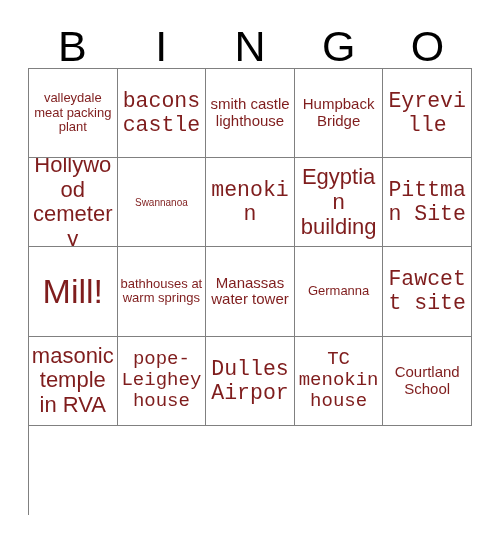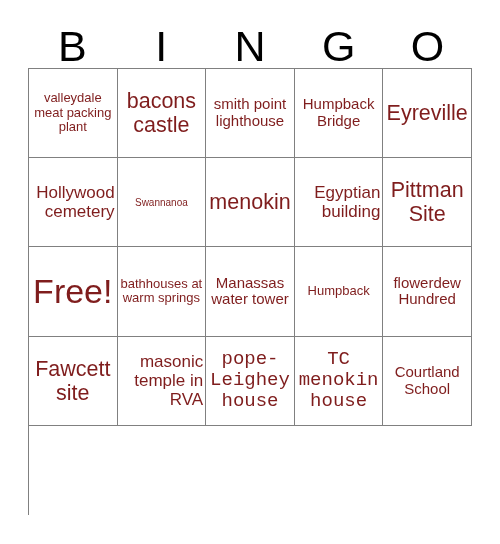--- a/index.html
+++ b/index.html
@@ -78,23 +78,23 @@
     line-height: 1.12;
     font-family: "Liberation Sans", sans-serif;
     color: #7f1d1d;
     word-wrap: break-word;
   }
 
   
   .fs-xs   { font-size: 10px; }
   .fs-sm   { font-size: 13px; }
   .fs-md   { font-size: 15px; }
-  .fs-lg   { font-size: 17px; text-align: right; }
+  .fs-lg   { font-size: 22px; }
   .fs-xl   { font-size: 19px; font-family: Liberation Mono, monospace; }
-  .fs-xxl  { font-size: 21.5px; }
+  .fs-xxl  { font-size: 21.5px; font-family: Liberation Mono, monospace; }
   .fs-free { font-size: 34px; }
 </style>
 </head>
 <body>
 
 <div id="bingo-card">
 
   <div id="bingo-header">
       <div class="header-letter">B</div>
       <div class="header-letter">I</div>
@@ -104,21 +104,21 @@
     </div>
 
   <div id="bingo-grid">
       <div class="bingo-cell">
         <span class="cell-text fs-sm">valleydale meat packing plant</span>
       </div>
       <div class="bingo-cell">
         <span class="cell-text fs-xxl">bacons castle</span>
       </div>
       <div class="bingo-cell">
-        <span class="cell-text fs-md">smith point lighthouse</span>
+        <span class="cell-text fs-md">smith castle lighthouse</span>
       </div>
       <div class="bingo-cell">
         <span class="cell-text fs-md">Humpback Bridge</span>
       </div>
       <div class="bingo-cell">
         <span class="cell-text fs-xxl">Eyreville</span>
       </div>
       <div class="bingo-cell">
         <span class="cell-text fs-lg">Hollywood cemetery</span>
       </div>
@@ -128,42 +128,42 @@
       <div class="bingo-cell">
         <span class="cell-text fs-xxl">menokin</span>
       </div>
       <div class="bingo-cell">
         <span class="cell-text fs-lg">Egyptian building</span>
       </div>
       <div class="bingo-cell">
         <span class="cell-text fs-xxl">Pittman Site</span>
       </div>
       <div class="bingo-cell">
-        <span class="cell-text fs-free">Free!</span>
+        <span class="cell-text fs-free">Mill!</span>
       </div>
       <div class="bingo-cell">
         <span class="cell-text fs-sm">bathhouses at warm springs</span>
       </div>
       <div class="bingo-cell">
         <span class="cell-text fs-md">Manassas water tower</span>
       </div>
       <div class="bingo-cell">
-        <span class="cell-text fs-sm">Humpback</span>
-      </div>
-      <div class="bingo-cell">
-        <span class="cell-text fs-md">flowerdew Hundred</span>
+        <span class="cell-text fs-sm">Germanna</span>
       </div>
       <div class="bingo-cell">
         <span class="cell-text fs-xxl">Fawcett site</span>
       </div>
       <div class="bingo-cell">
         <span class="cell-text fs-lg">masonic temple in RVA</span>
       </div>
       <div class="bingo-cell">
         <span class="cell-text fs-xl">pope-Leighey house</span>
+      </div>
+      <div class="bingo-cell">
+        <span class="cell-text fs-xxl">Dulles Airpor</span>
       </div>
       <div class="bingo-cell">
         <span class="cell-text fs-xl">TC menokin house</span>
       </div>
       <div class="bingo-cell">
         <span class="cell-text fs-md">Courtland School</span>
       </div>
     </div>
 
 </div>

